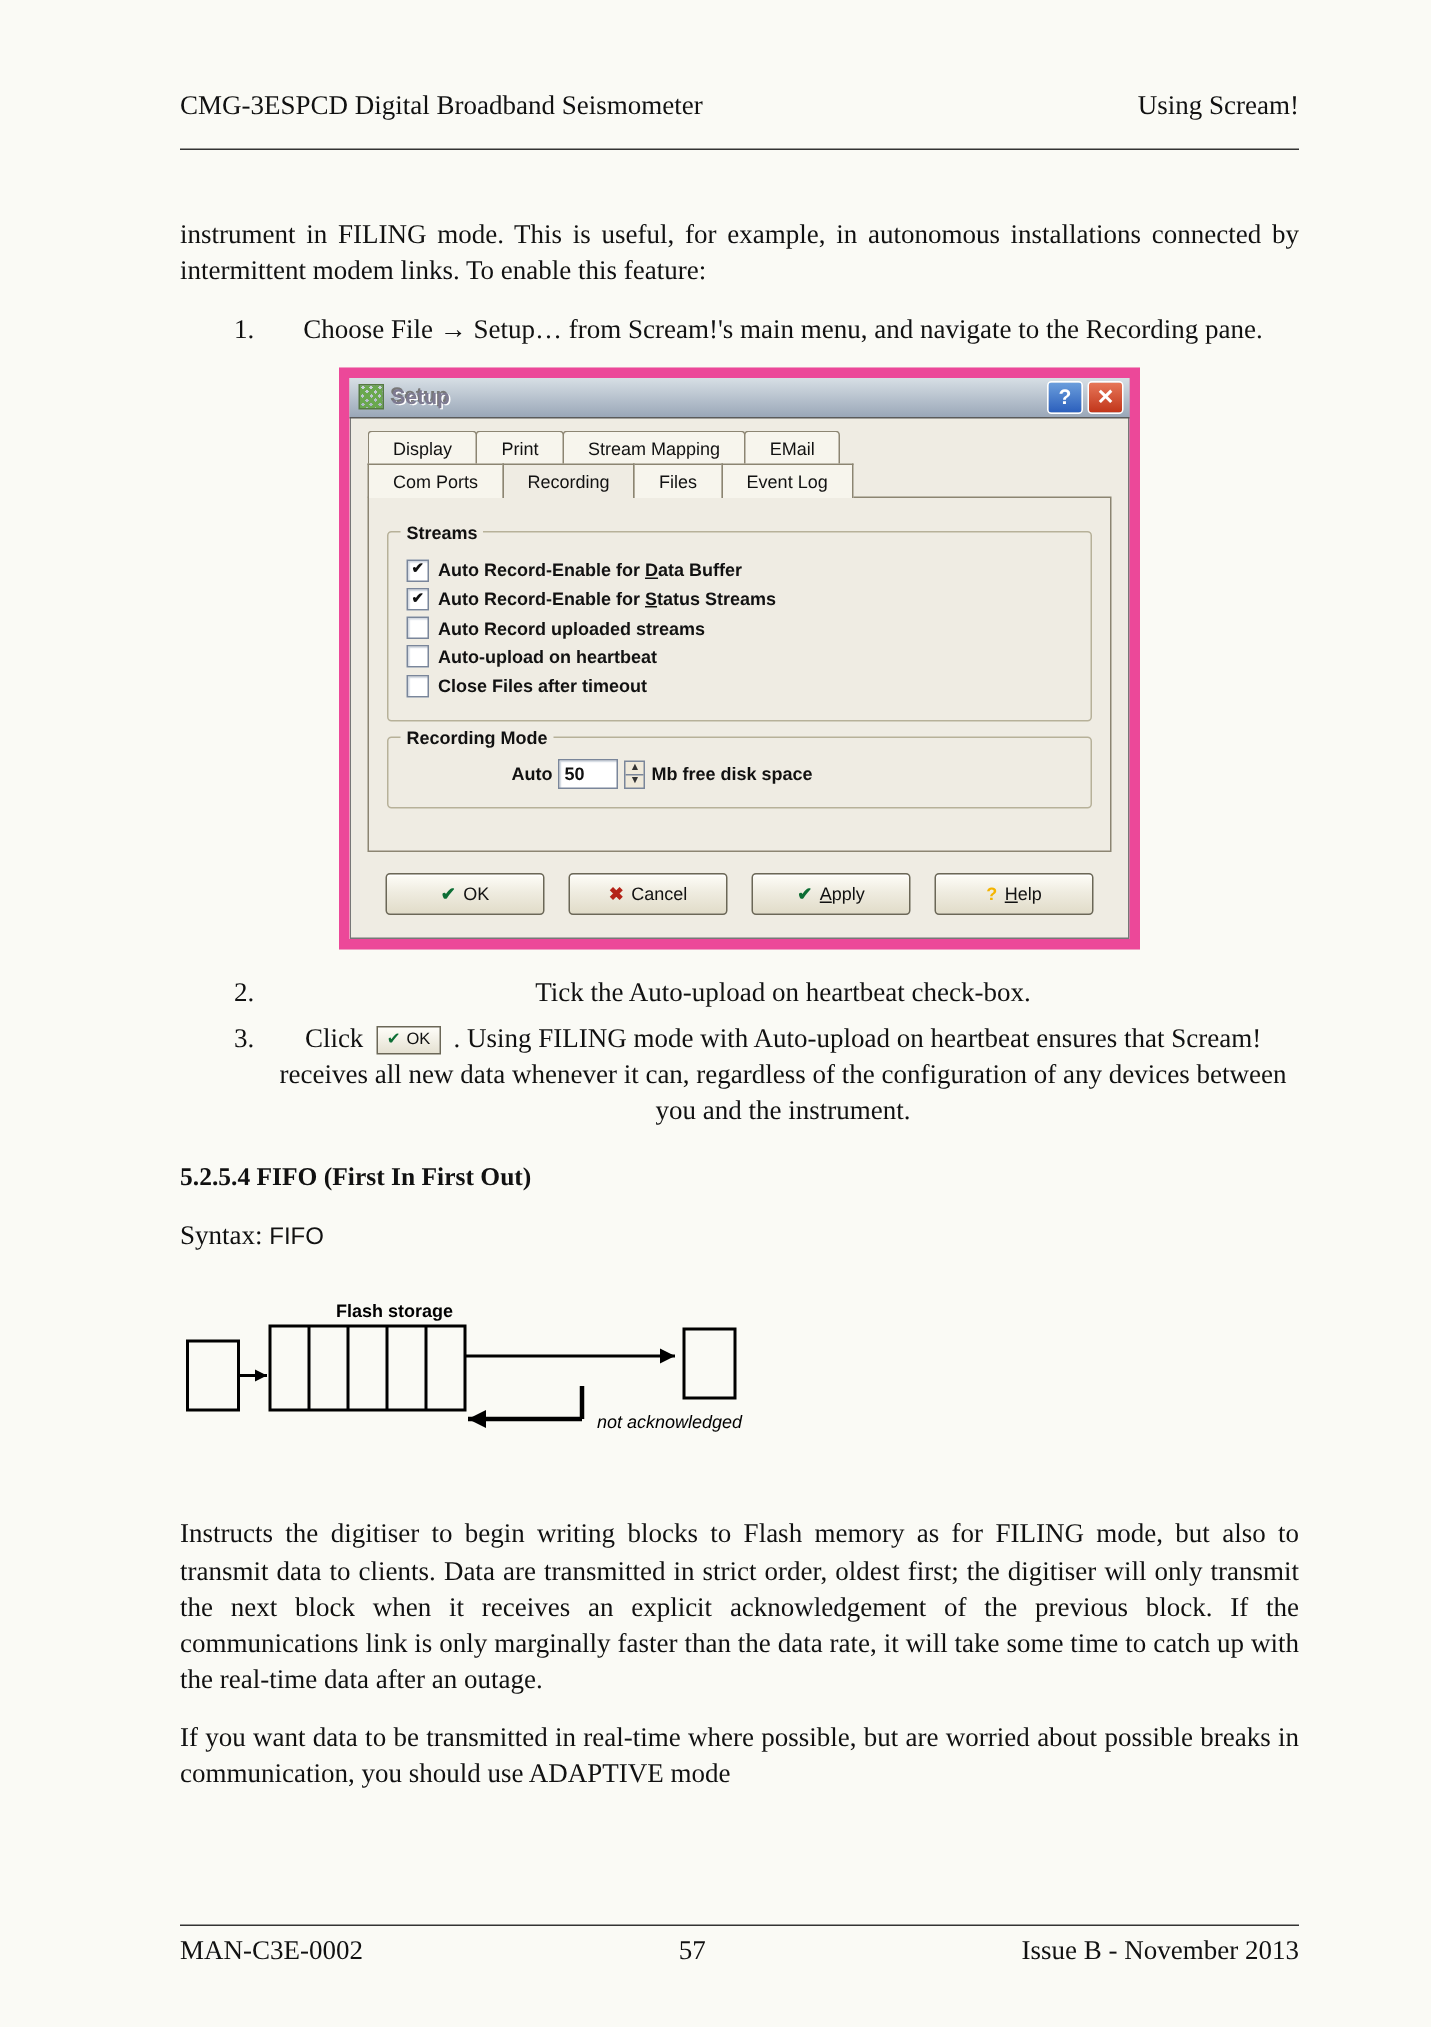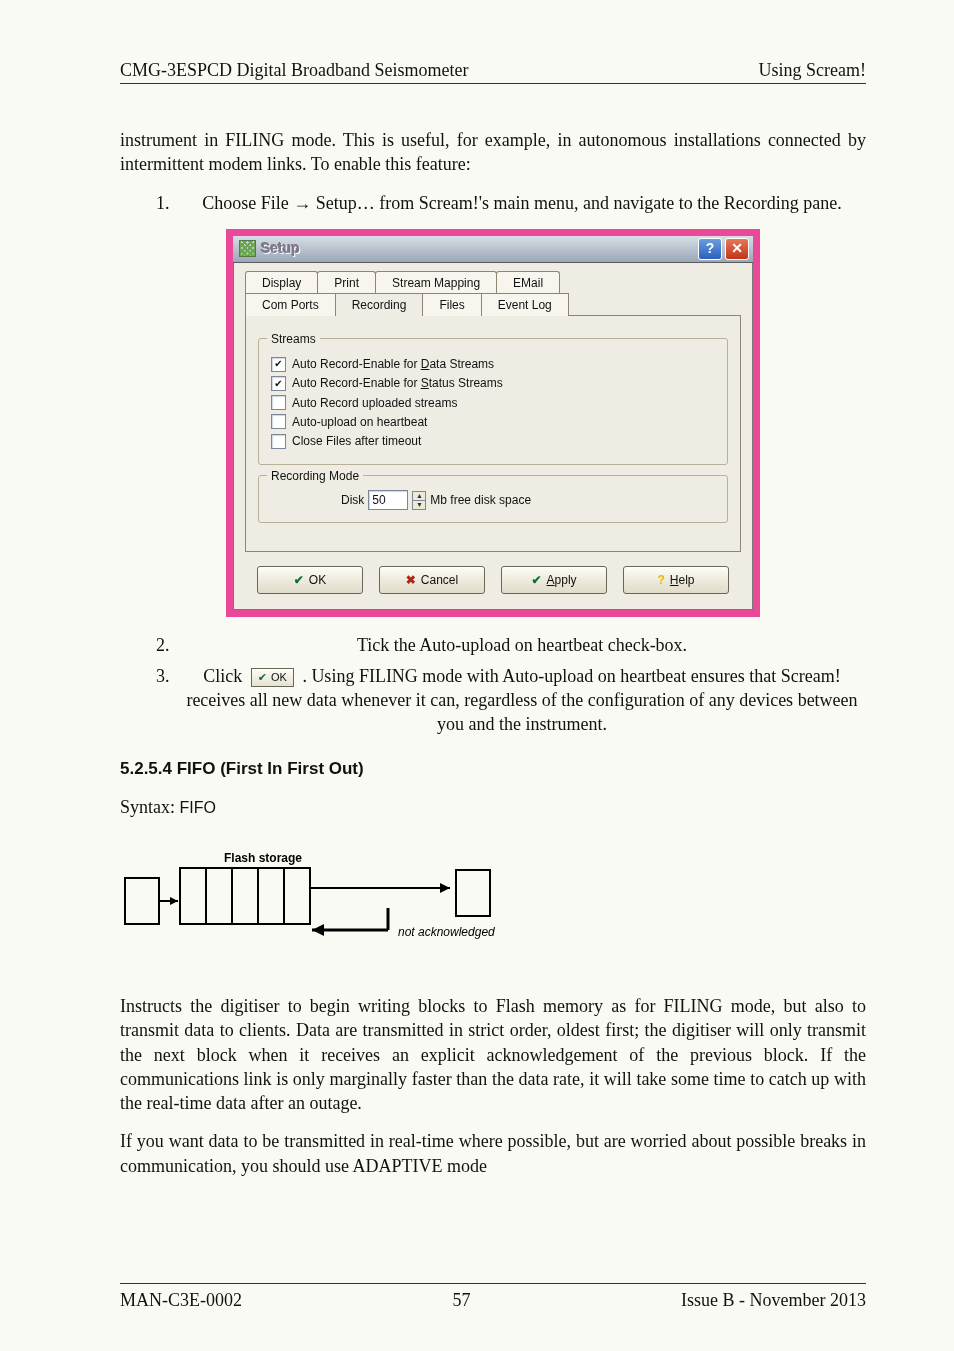--- a/index.html
+++ b/index.html
@@ -29,21 +29,21 @@
       box-sizing: border-box;
       position: relative;
       display: flex;
       flex-direction: column;
     }
     .header-line {
       display: flex;
       justify-content: space-between;
       align-items: baseline;
       border-bottom: 1.6px solid var(--rule);
-      padding-bottom: 2px;
+      padding-bottom: 18px;
       margin-bottom: 30px;
       font-size: 18px;
     }
     .body-text {
       font-size: 18px;
       line-height: 1.35;
     }
     .body-text p {
       margin: 14px 0;
       text-align: justify;
@@ -135,20 +135,21 @@
       background: var(--dialog-bg);
       padding: 12px 12px 18px 12px;
     }
     .groupbox {
       border: 1px solid var(--groupbox-border);
       border-radius: 3px;
       padding: 14px 12px 12px 12px;
       margin: 10px 0;
       position: relative;
       background: var(--dialog-bg);
+      font-weight: bold;
     }
     .groupbox .legend {
       position: absolute;
       top: -8px; left: 8px;
       background: var(--dialog-bg);
       padding: 0 4px;
       font-size: 12px;
     }
     .chkrow, .radrow {
       display: flex;
@@ -208,21 +209,21 @@
     .glyph-help { color: #f4b400; }
     .inline-ok-button {
       display: inline-flex; align-items: center; gap: 4px;
       border: 1px solid #6b6757; height: 17px; padding: 0 6px;
       background: linear-gradient(#fefdf8, #e5e1d2);
       font-family: Tahoma, Verdana, sans-serif;
       font-size: 11px; vertical-align: middle;
       margin: 0 4px;
     }
     h4.section {
-      font-family: Liberation Sans, sans-serif;
+      font-family: Liberation Serif, serif;
       font-weight: bold;
       font-size: 17px;
       margin: 22px 0 8px 0;
     }
     code.mono { font-family: Liberation Sans, sans-serif; font-size: 16px; }
     
     .fifo-sketch {
       margin: 6px 0 14px 0;
       width: 420px;
     }
@@ -280,21 +281,21 @@
               <div class="tab row2">Files</div>
               <div class="tab row2">Event Log</div>
             </div>
           <div class="tabpanel">
 
             <div class="groupbox">
               <span class="legend">Streams</span>
               <div id="checks-container">
                   <div class="chkrow">
                     <span class="chk">✔</span>
-                    <span><span>Auto Record-Enable for </span><span class="underline-d">D</span><span>ata Streams</span></span>
+                    <span><span>Auto Record-Enable for </span><span class="underline-d">D</span><span>ata Buffer</span></span>
                   </div>
                   <div class="chkrow">
                     <span class="chk">✔</span>
                     <span><span>Auto Record-Enable for </span><span class="underline-d">S</span><span>tatus Streams</span></span>
                   </div>
                   <div class="chkrow">
                     <span class="chk"></span>
                     <span><span>Auto Record uploaded streams</span><span></span></span>
                   </div>
                   <div class="chkrow">
@@ -305,21 +306,21 @@
                     <span class="chk"></span>
                     <span><span>Close Files after timeout</span><span></span></span>
                   </div>
                 </div>
             </div>
 
             <div class="groupbox">
               <span class="legend">Recording Mode</span>
               <div style="display:flex; align-items:center;">
                 <div class="inline-field">
-                  <span>Disk</span>
+                  <span>Auto</span>
                   <span class="numbox">50</span>
                   <span class="spinner">
                     <span>▲</span>
                     <span>▼</span>
                   </span>
                   <span>Mb free disk space</span>
                 </div>
               </div>
             </div>
 

